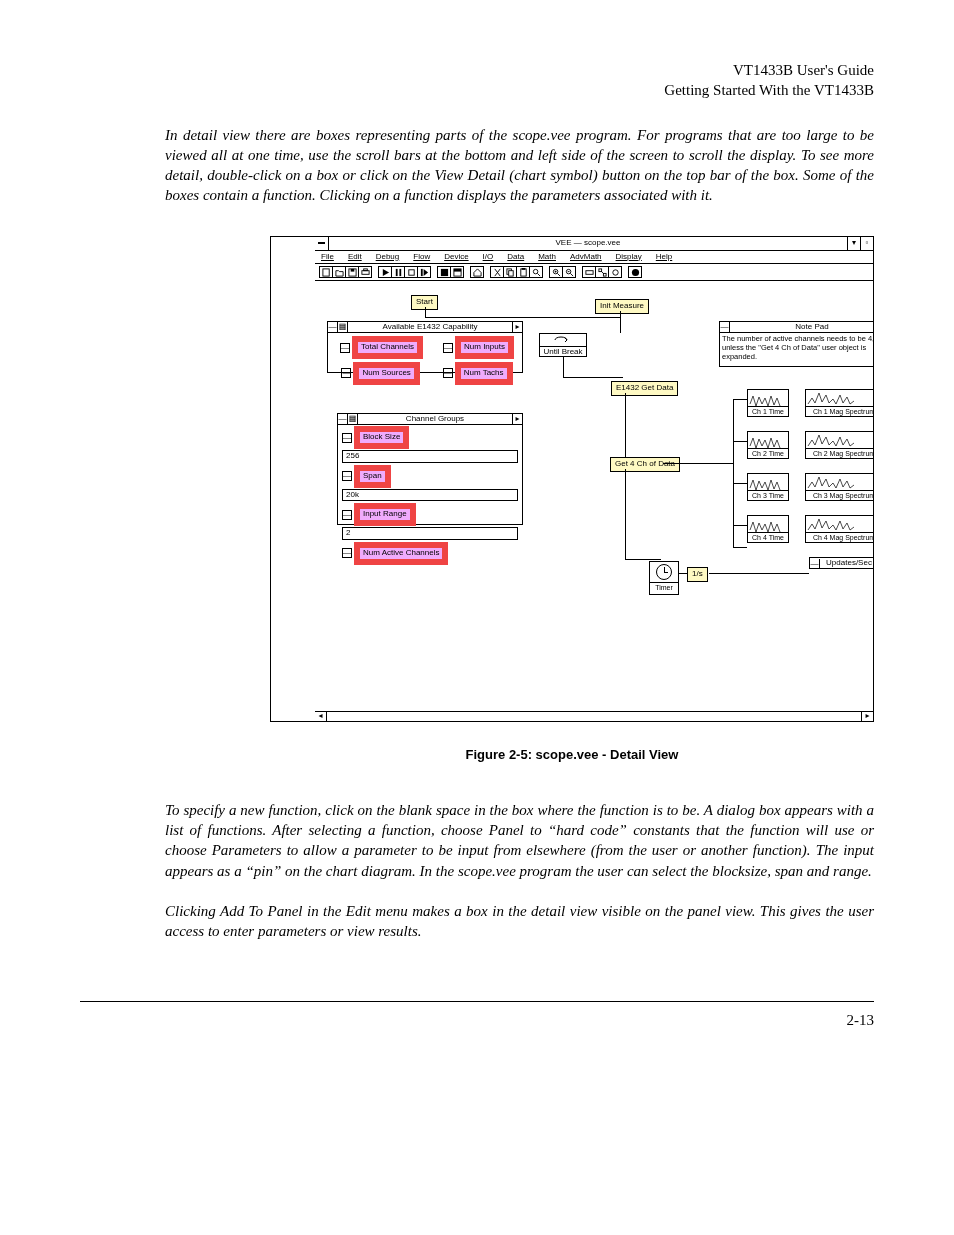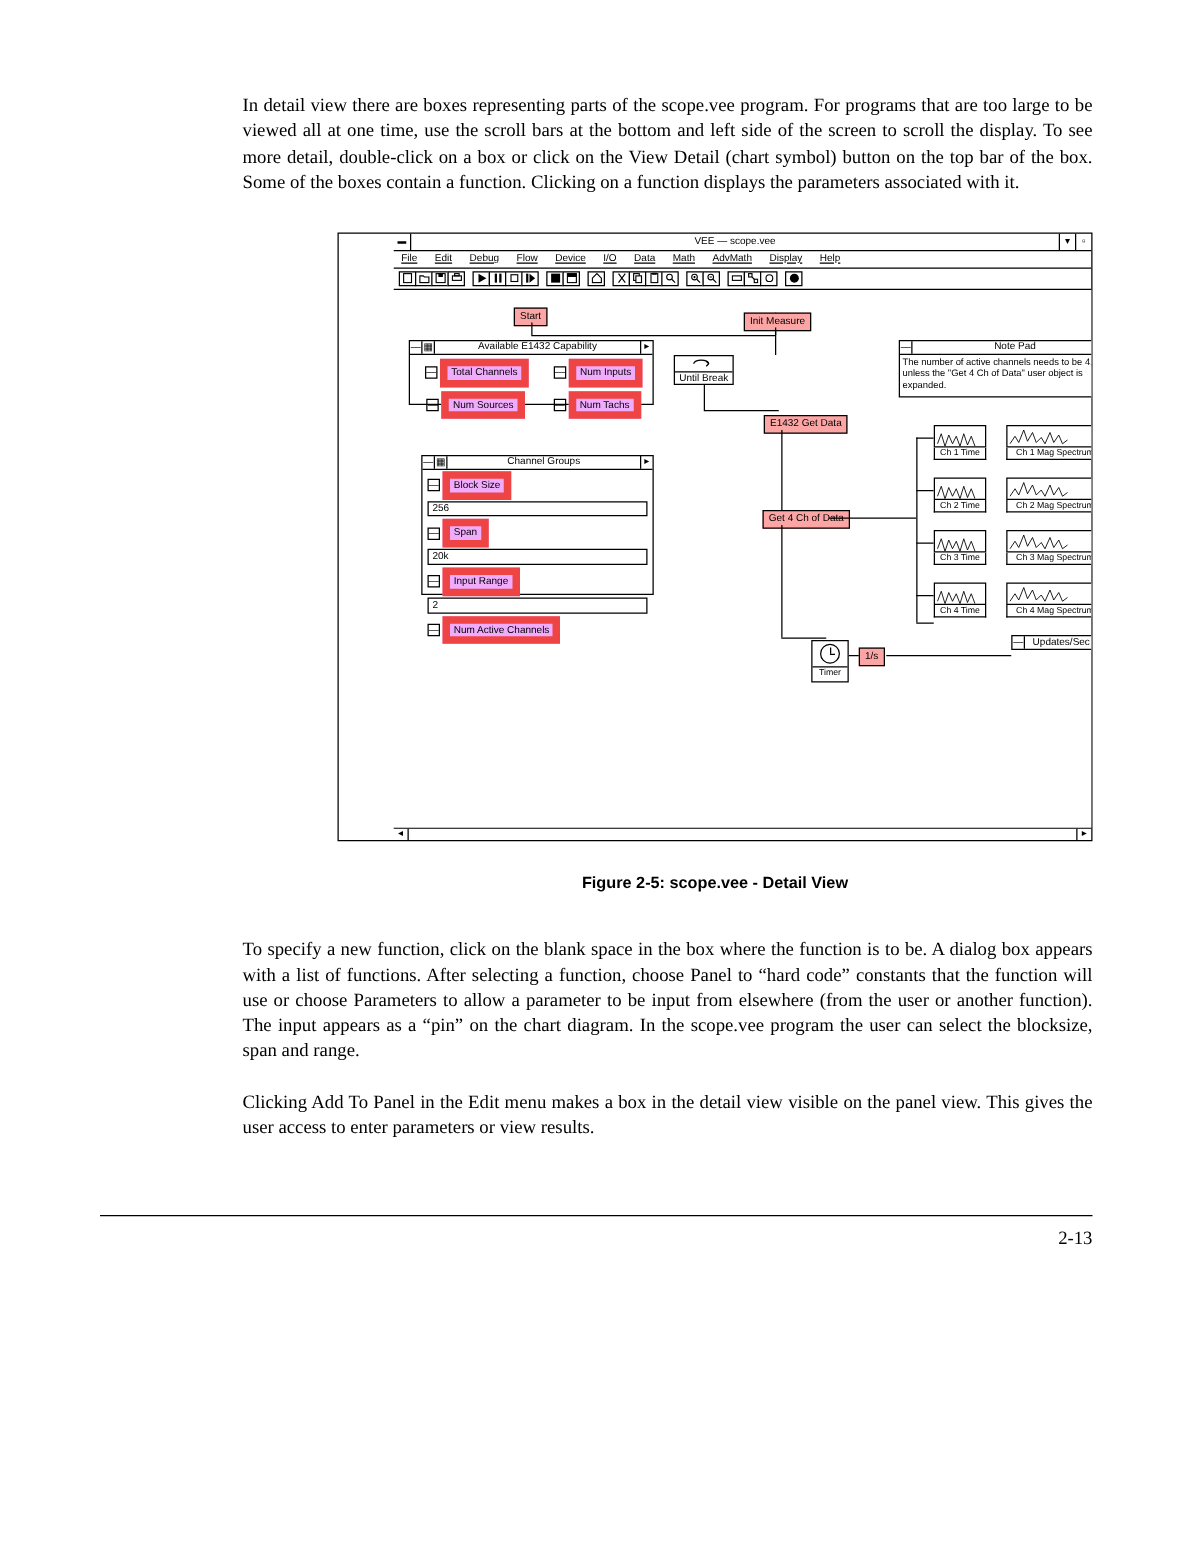--- a/index.html
+++ b/index.html
@@ -7,21 +7,21 @@
     margin: 0;
     padding: 60px 80px 40px 80px;
     font-family: Georgia, 'Times New Roman', serif;
     font-size: 15px;
     line-height: 1.35;
     color: #000;
     background: #fff;
   }
   .page { max-width: 794px; margin: 0 auto; position: relative; min-height: 1135px; }
   .header-right { text-align: right; margin-left: 190px; margin-bottom: 24px; font-size: 15px; }
-  .body-text { margin-left: 114px; text-align: justify; margin-bottom: 20px; }
+  .body-text { margin-left: 85px; text-align: justify; margin-bottom: 20px; font-style: italic; }
   .figure-wrap { margin-left: 190px; margin-top: 30px; }
   .caption { text-align: center; font-family: Arial, Helvetica, sans-serif; font-weight: bold; font-size: 13px; margin: 24px 0 36px 0; }
   .footer-rule { border-top: 1px solid #000; margin-top: 60px; }
   .page-num { text-align: right; font-size: 15px; margin-top: 8px; }
 
   
   .vee-window {
     border: 1.5px solid #000;
     width: 100%;
     font-family: Arial, Helvetica, sans-serif;
@@ -46,21 +46,21 @@
   .vee-hscroll { height:10px; border-top:1px solid #000; display:flex; }
   .vee-hscroll .arrow { width:12px; border-right:1px solid #000; display:flex;align-items:center;justify-content:center;}
   .vee-hscroll .arrow:last-child{border-right:none;border-left:1px solid #000;}
   .vee-hscroll .track{flex:1;}
 
   .obj { position:absolute; border:1px solid #000; background:#fff; }
   .obj-title { display:flex; align-items:center; border-bottom:1px solid #000; height:11px; }
   .obj-title .collapse { width:10px; border-right:1px solid #000; text-align:center; line-height:10px; }
   .obj-title .txt { flex:1; text-align:center; padding:0 2px; white-space:nowrap; }
   .obj-title .maxbtn { width:10px; border-left:1px solid #000; text-align:center; }
-  .plain-box { position:absolute; border:1px solid #000; padding: 1px 4px; background:#fca5a5; text-align:center; white-space:nowrap;}
+  .plain-box { position:absolute; border:1px solid #000; padding: 1px 4px; background:#fef9c3; text-align:center; white-space:nowrap;}
 
   .spectrum { position:absolute; }
   .spectrum .tiny { width:42px; height:18px; border:1px solid #000; background:#fff; position:relative; overflow:hidden;}
   .spectrum .lbl { border:1px solid #000; border-top:none; width:42px; text-align:center; font-size:7px; line-height:9px; background:#fff;}
   .spectrum .wide { width:78px; }
   .spectrum .wide + .lbl { width:78px; }
 
   .wire { position:absolute; background:#000; }
 
   .notepad-text { font-size:7.5px; line-height:9px; padding:1px 2px; }
@@ -71,20 +71,24 @@
   .val-box { border:1px solid #000; margin:1px 4px 2px 4px; padding:0 3px; font-size:8px; background:#fff;}
 
   .clock { width:16px; height:16px; border:1.5px solid #000; border-radius:50%; position:relative; margin:2px auto;}
   .clock::before{content:"";position:absolute;left:6.5px;top:2px;width:1px;height:5px;background:#000;}
   .clock::after{content:"";position:absolute;left:7px;top:7px;width:4px;height:1px;background:#000;}
 </style>
 </head>
 <body>
 
 <div class="page">
+  <div class="header-right">
+    <div>VT1433B User's Guide</div>
+    <div>Getting Started With the VT1433B</div>
+  </div>
 
   <p class="body-text">In detail view there are boxes representing parts of the scope.vee program.  For programs that are too large to be viewed all at one time, use the scroll bars at the bottom and left side of the screen to scroll the display.  To see more detail, double-click on a box or click on the View Detail (chart symbol) button on the top bar of the box.  Some of the boxes contain a function.  Clicking on a function displays the parameters associated with it.</p>
 
   <div class="figure-wrap">
 
     <div class="vee-window">
       <div class="vee-titlebar">
         <div class="sysbox"></div>
         <div class="title">VEE — scope.vee</div>
         <div class="winbtn">▾</div>

